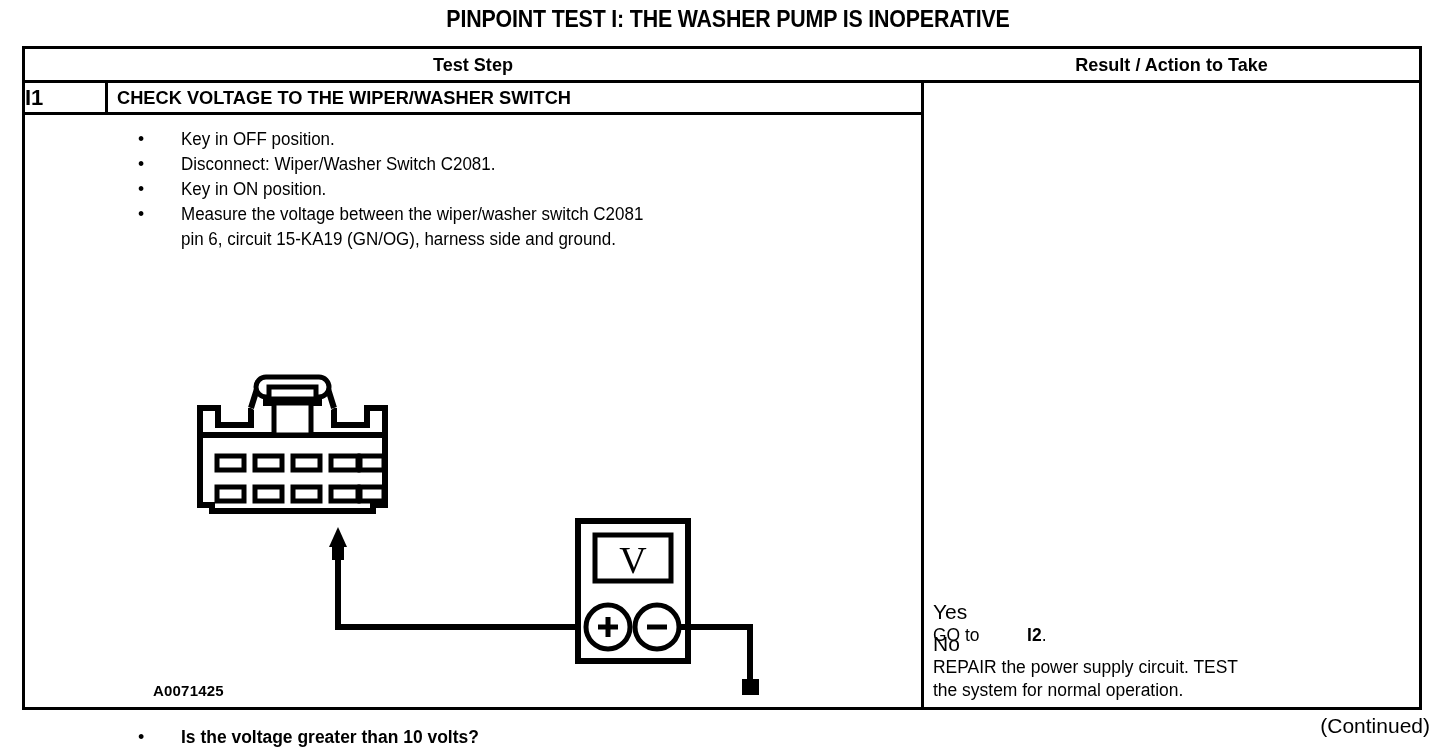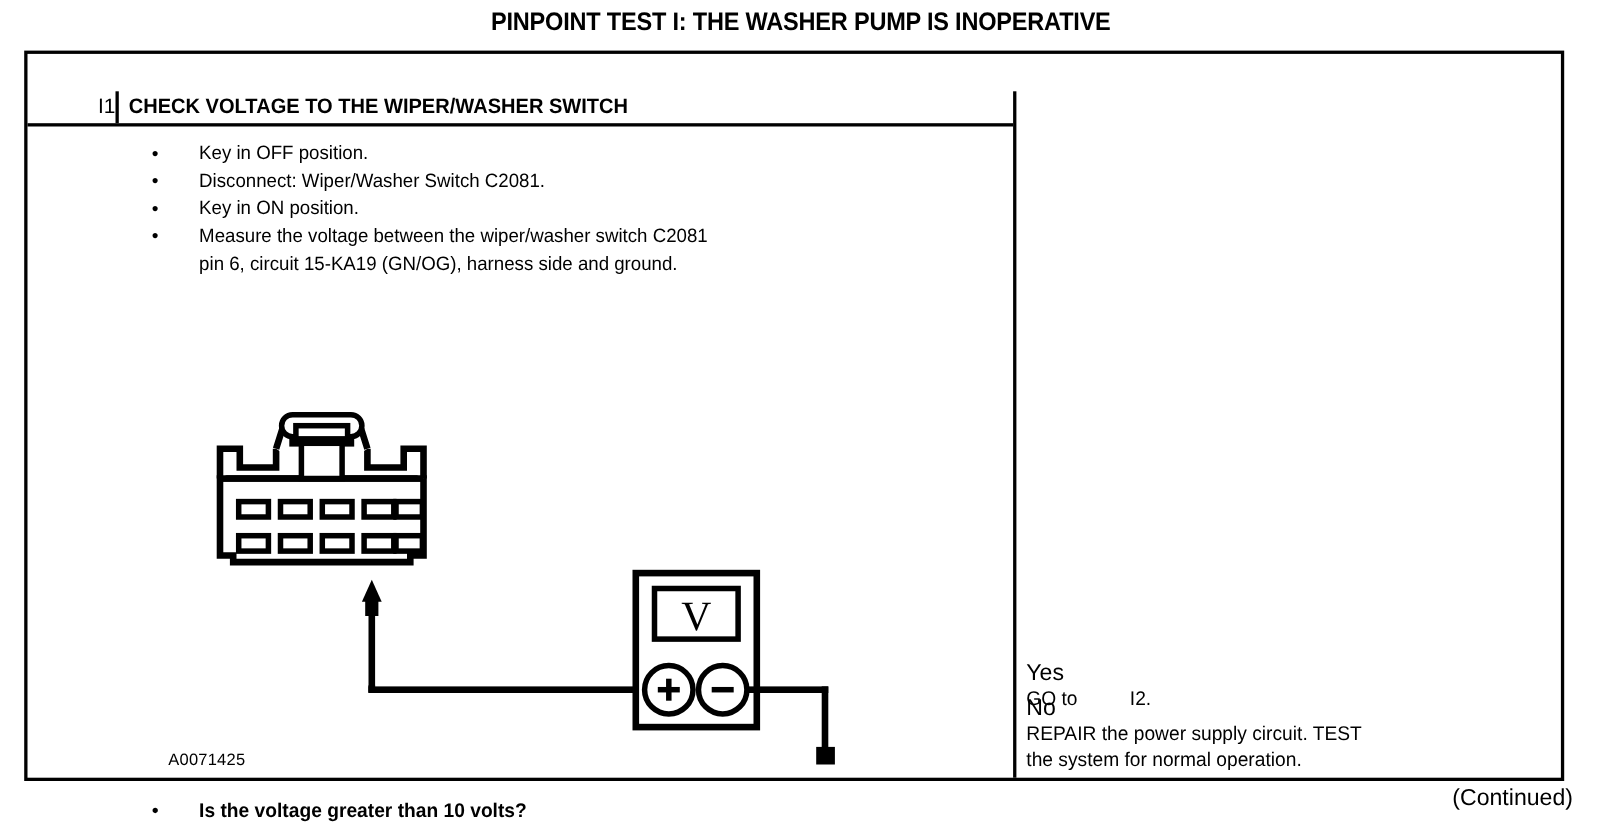--- a/index.html
+++ b/index.html
@@ -100,23 +100,23 @@
     border-bottom: 3px solid #000;
     box-sizing: border-box;
   }
   .step-id {
     position: absolute;
     left: 0;
     top: 0;
     width: 80px;
     height: 29px;
     line-height: 29px;
-    text-align: right;
-    font-size: 19px;
-    font-weight: normal;
+    text-align: left;
+    font-size: 22px;
+    font-weight: bold;
   }
   .step-id-divider {
     position: absolute;
     left: 80px;
     top: 0;
     width: 3px;
     height: 29px;
     background: #000;
   }
   .step-title {
@@ -172,21 +172,21 @@
     transform: scaleX(0.97);
     transform-origin: left center;
   }
 
   
   .fig-code {
     position: absolute;
     left: 128px;
     top: 567px;
     font-size: 15px;
-    font-weight: normal;
+    font-weight: bold;
     letter-spacing: 0.2px;
   }
 
   
   .question-row {
     position: absolute;
     left: 113px;
     top: 612px;
     font-size: 18px;
     font-weight: bold;
@@ -233,39 +233,43 @@
     font-size: 21px;
     font-weight: normal;
     line-height: 25px;
   }
   .answer-text {
     font-size: 18px;
     line-height: 23px;
     transform: scaleX(0.97);
     transform-origin: left top;
   }
-  .answer-text b { font-weight: normal; margin-left: 44px; }
+  .answer-text b { font-weight: bold; margin-left: 44px; }
 
   
   .continued {
     position: absolute;
     right: 26px;
     top: 714px;
     font-size: 21px;
     text-align: center;
     white-space: nowrap;
   }
 </style>
 </head>
 <body>
 
 <div class="page-title">PINPOINT TEST I: THE WASHER PUMP IS INOPERATIVE</div>
 
 <div class="test-table">
 
+  <div class="thead">
+    <div class="th-test-step">Test Step</div>
+    <div class="th-result">Result / Action to Take</div>
+  </div>
 
   <div class="col-divider"></div>
 
   <div class="step-header">
     <div class="step-id">I1</div>
     <div class="step-id-divider"></div>
     <div class="step-title">CHECK VOLTAGE TO THE WIPER/WASHER SWITCH</div>
   </div>
 
   <div class="step-body">

